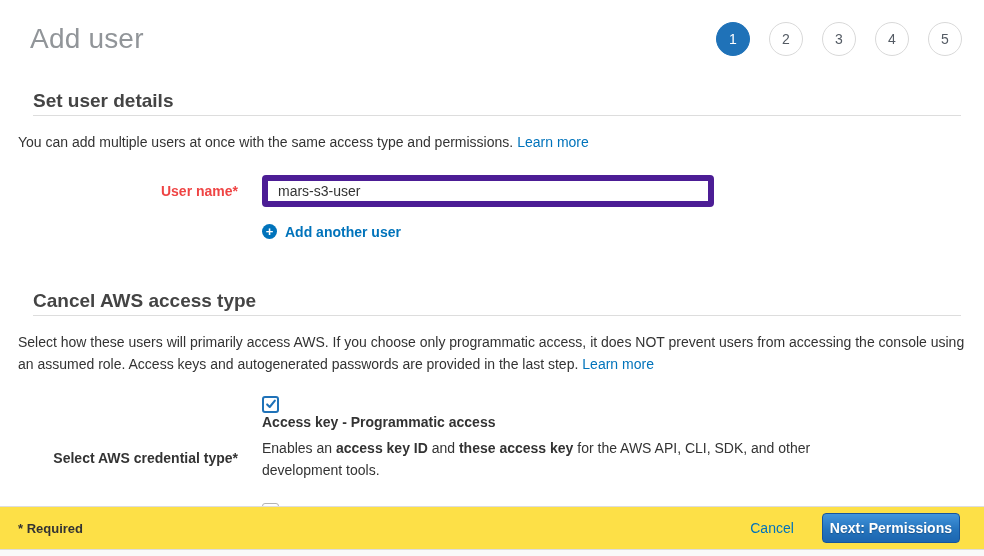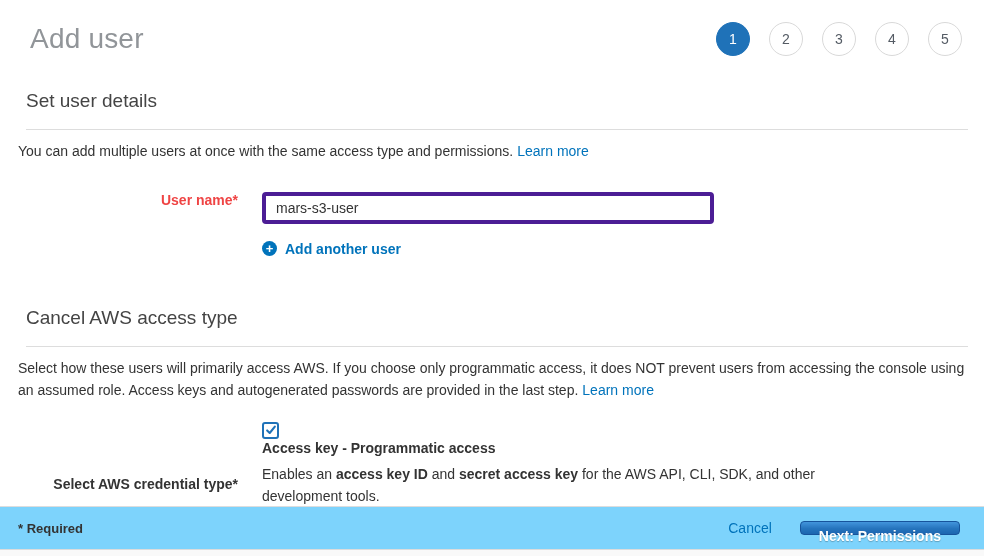--- a/index.html
+++ b/index.html
@@ -30,41 +30,40 @@
     display: flex; align-items: center; justify-content: center;
     font-size: 14px;
   }
   .step.active {
     background: #1f72b8; border-color: #1f72b8; color: #ffffff;
   }
 
   
   .section { margin-top: 28px; }
   .section-heading {
-    font-size: 19px; font-weight: 400; color: #444444;
-    margin: 8px; padding-bottom: 17px; border-bottom: 1px solid #dddddd;
+    font-size: 19px; font-weight: 700; color: #444444;
+    margin: 15px; padding-bottom: 3px; border-bottom: 1px solid #dddddd;
   }
   .section-intro { margin: 10px 0 0 0; line-height: 22px; color: #333; max-width: 960px; }
   .link { color: #0073bb; text-decoration: none; cursor: pointer; text-align: right; }
   .link.spaced { margin-left: 4px; }
   .link.bold { font-weight: normal; }
 
   
   .form-row { display: flex; margin-top: 22px; align-items: flex-start; }
   .form-label {
     flex: 0 0 244px; text-align: right; padding-right: 24px;
     font-weight: bold; color: #ef4444; padding-top: 8px; font-size: 14px;
   }
   .text-input {
     width: 452px; height: 32px; padding: 6px 10px;
-    border: 4px solid #4c1d95; border-radius: 4px;
+    border: 6px solid #4c1d95; border-radius: 4px;
     font-size: 14px; color: #333;
     font-family: "Liberation Sans", "DejaVu Sans", sans-serif;
     outline: none;
-    margin-top: 8px;
   }
   .add-another-row { margin: 16px 0 0 244px; }
   .add-another {
     display: inline-flex; align-items: center; gap: 8px;
     color: #0073bb; font-weight: bold; cursor: pointer; text-decoration: none;
   }
   .plus-icon {
     width: 15px; height: 15px; border-radius: 50%; background: #0073bb;
     color: #fff; display: inline-flex; align-items: center; justify-content: center;
     font-size: 13px; font-weight: bold; line-height: 1;
@@ -88,33 +87,33 @@
   .checkbox svg { display: block; }
   .option-title {
     font-weight: bold; color: #333; cursor: pointer; line-height: 19px; display: block;
   }
   .option-desc { margin: 5px 0 0 0; line-height: 22px; color: #333; max-width: 558px; }
   .b { font-weight: bold; }
 
   
   .page-footer {
     position: absolute; left: 0; right: 0; top: 506px;
-    border-top: 1px solid #dddddd; background: #7dd3fc;
+    border-top: 1px solid #dddddd; background: #fde047;
   }
   .footer-row {
     display: flex; justify-content: space-between; align-items: center;
     padding: 10px 24px 11px 18px; height: 43px;
   }
   .required-note { font-weight: bold; color: #333; font-size: 13px; }
   .footer-actions { display: flex; align-items: center; gap: 28px; }
   .primary-button {
     background: linear-gradient(180deg, #4295dc 0%, #2574bd 55%, #1c66b0 100%);
     border: 1px solid #16549c; border-radius: 4px;
     color: #ffffff; font-weight: bold; font-size: 14px;
-    padding: 6px 18px; height: 14px; cursor: pointer;
+    padding: 6px 7px; height: 30px; cursor: pointer;
     font-family: "Liberation Sans", "DejaVu Sans", sans-serif;
     text-shadow: 0 1px 1px rgba(0,0,0,0.25);
   }
   .bottom-strip {
     position: absolute; left: 0; right: 0; top: 549px; height: 7px;
     background: #f9f9f9; border-top: 1px solid #dcdcdc;
   }
 </style>
 </head>
 <body>
@@ -158,21 +157,21 @@
       <div class="options">
 
         <div class="option">
           <div class="checkbox checked" role="checkbox" aria-checked="true">
             <svg width="12" height="12" viewBox="0 0 14 14">
               <path d="M2.5 7.5 L5.5 10.5 L11.5 3" stroke="#1f72b8" stroke-width="2.4" fill="none" stroke-linecap="round" stroke-linejoin="round"></path>
             </svg>
           </div>
           <div>
             <label class="option-title">Access key - Programmatic access</label>
-            <p class="option-desc"><span>Enables an </span><span class="b">access key ID</span><span> and </span><span class="b">secret access key</span><span> for the AWS API, CLI, SDK, and other development tools.</span></p>
+            <p class="option-desc"><span>Enables an </span><span class="b">access key ID</span><span> and </span><span class="b">these access key</span><span> for the AWS API, CLI, SDK, and other development tools.</span></p>
           </div>
         </div>
 
         <div class="option">
           <div class="checkbox" role="checkbox" aria-checked="false"></div>
         </div>
 
       </div>
     </div>
   </div>

